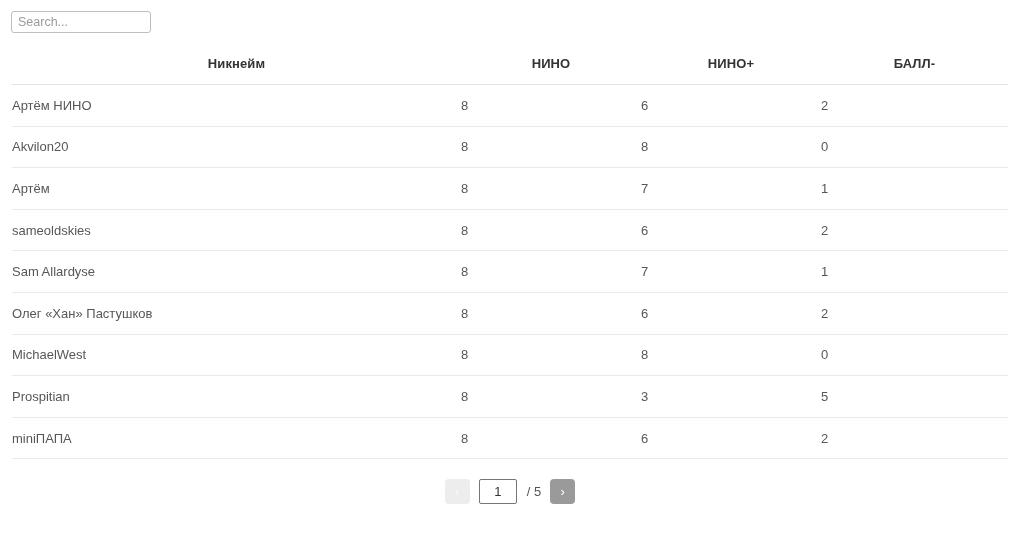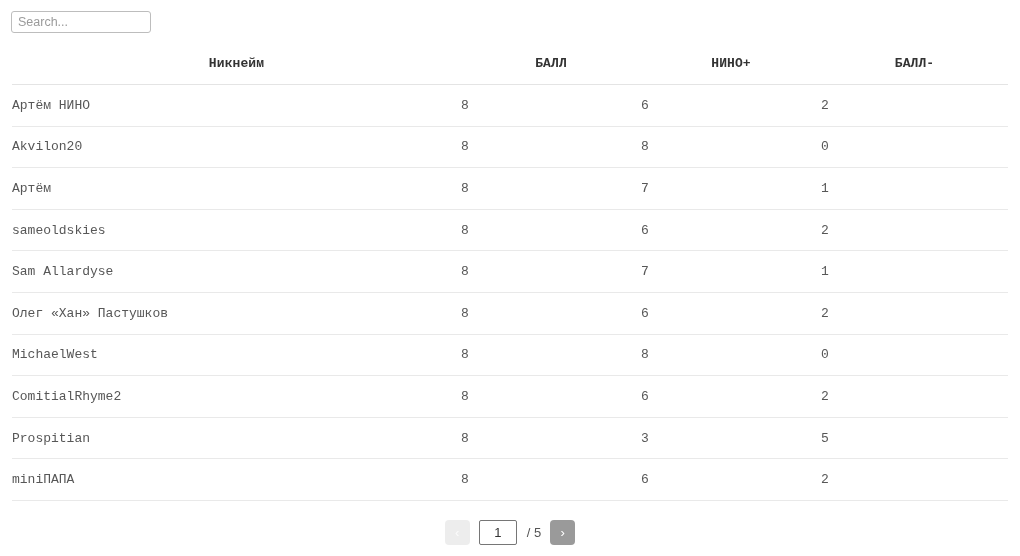--- a/index.html
+++ b/index.html
@@ -39,21 +39,20 @@
     border-radius: 3px;
     outline: none;
   }
   .search-input::placeholder {
     color: #9b9b9b;
   }
 
   
   .table-wrap {
     margin: 0 12px;
-    font-family: Liberation Mono, monospace;
   }
   table.grid {
     width: 996px;
     border-collapse: collapse;
     table-layout: fixed;
   }
   table.grid col.c-nick  { width: 449px; }
   table.grid col.c-stvk  { width: 180px; }
   table.grid col.c-plus  { width: 180px; }
   table.grid col.c-minus { width: 187px; }
@@ -151,21 +150,21 @@
     <table class="grid">
       <colgroup>
         <col class="c-nick">
           <col class="c-stvk">
           <col class="c-plus">
           <col class="c-minus">
       </colgroup>
       <thead>
         <tr>
           <th>Никнейм</th>
-          <th>БАЛЛ</th>
+          <th>НИНО</th>
           <th>НИНО+</th>
           <th>БАЛЛ-</th>
         </tr>
       </thead>
       <tbody>
         <tr>
           <td>Артём НИНО</td>
           <td>8</td>
           <td>6</td>
           <td>2</td>
@@ -198,26 +197,20 @@
           <td>Олег «Хан» Пастушков</td>
           <td>8</td>
           <td>6</td>
           <td>2</td>
         </tr>
         <tr>
           <td>MichaelWest</td>
           <td>8</td>
           <td>8</td>
           <td>0</td>
-        </tr>
-        <tr>
-          <td>ComitialRhyme2</td>
-          <td>8</td>
-          <td>6</td>
-          <td>2</td>
         </tr>
         <tr>
           <td>Prospitian</td>
           <td>8</td>
           <td>3</td>
           <td>5</td>
         </tr>
         <tr>
           <td>miniПАПА</td>
           <td>8</td>

